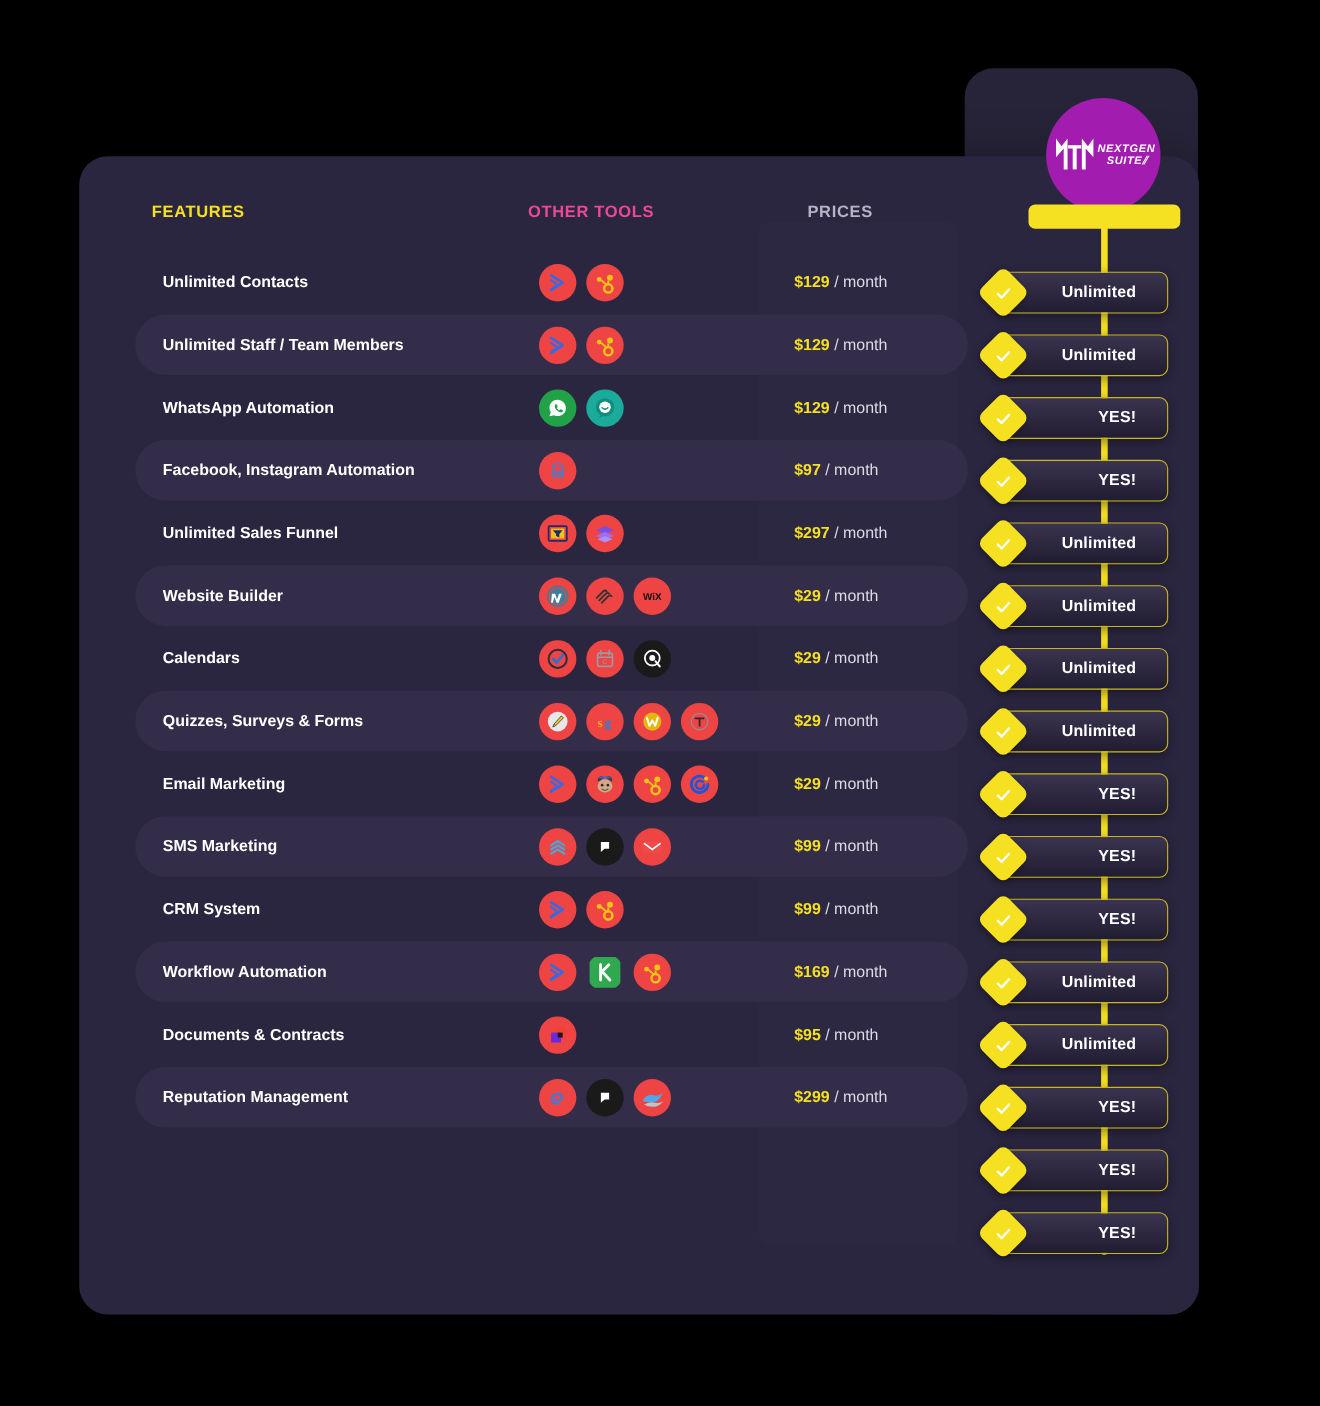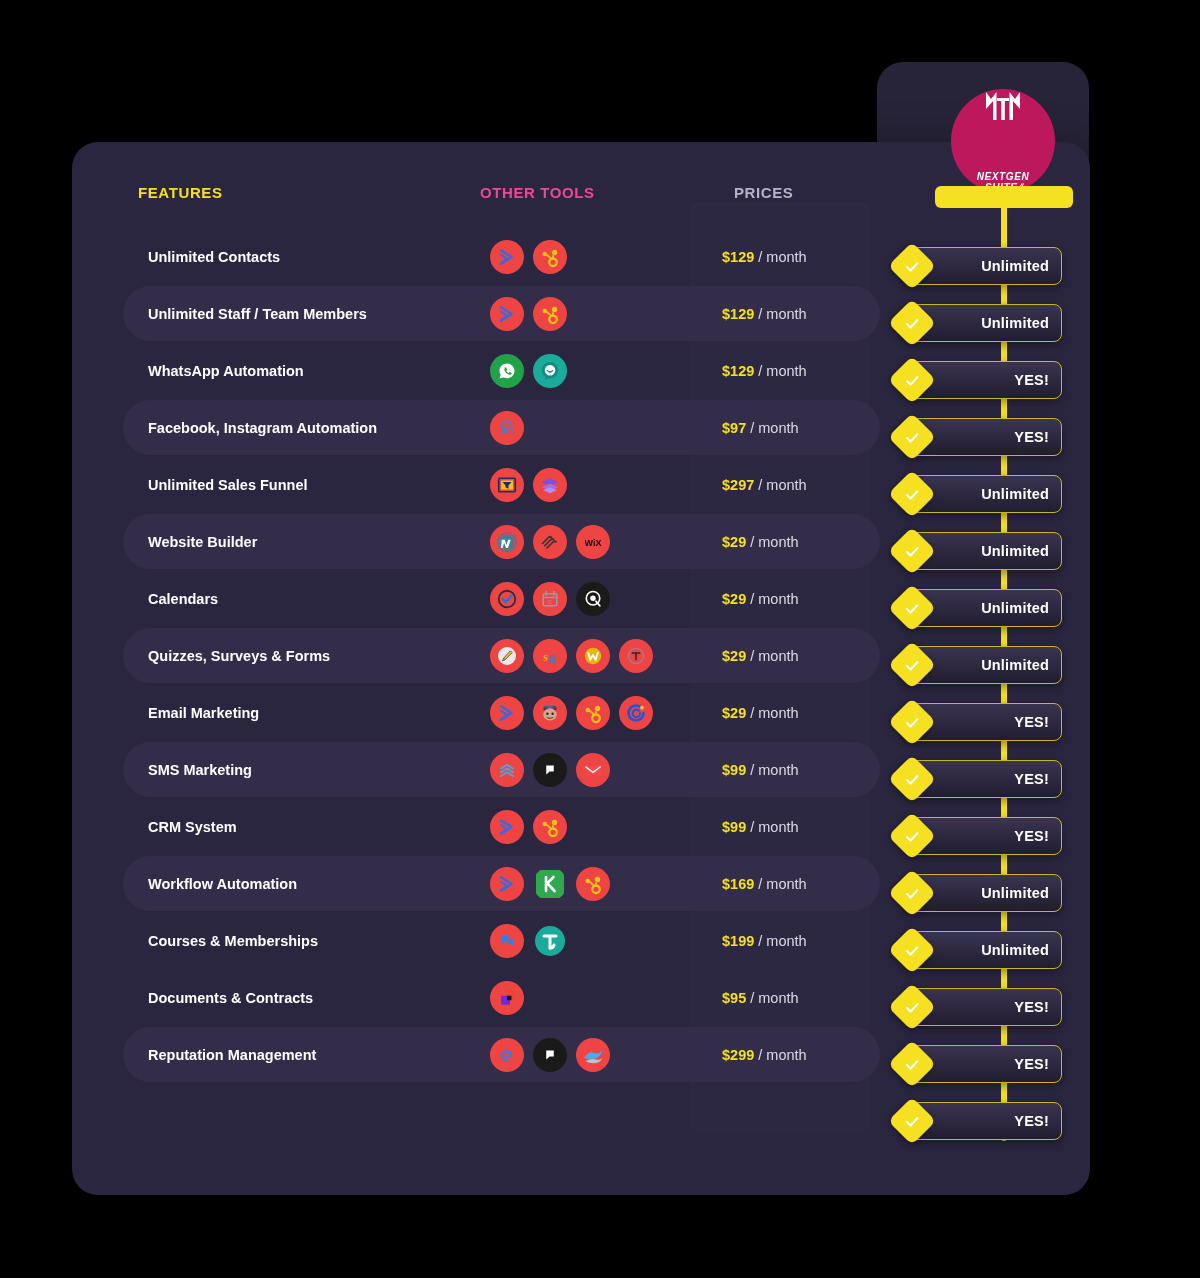--- a/index.html
+++ b/index.html
@@ -37,26 +37,26 @@
     z-index: 2;
   }
 
   
   .logo-circle {
     position: absolute;
     left: 951px;
     top: 89px;
     width: 104px;
     height: 104px;
-    background: #be185d;
+    background: #a21caf;
     border-radius: 50%;
     display: flex;
-    flex-direction: column;
+    flex-direction: row;
     align-items: center;
-    justify-content: space-between;
+    justify-content: center;
     z-index: 3;
   }
   .logo-mark { width: 42px; height: 34px; margin-bottom: 3px; }
   .logo-name {
     color: #ffffff;
     font-size: 10px;
     font-weight: bold;
     font-style: italic;
     letter-spacing: 0.6px;
     line-height: 11px;
@@ -226,21 +226,21 @@
     position: absolute;
     left: 908px;
     width: 154px;
     height: 38px;
     background: linear-gradient(180deg, #3a3450 0%, #211d30 100%);
     border: 1.4px solid #c9b620;
     border-radius: 8px;
     display: flex;
     align-items: center;
     justify-content: flex-end;
-    padding-right: 12px;
+    padding-right: 28px;
     box-shadow: 0 3px 10px rgba(0,0,0,0.4);
   }
   .badge-label {
     color: #ffffff;
     font-size: 14.5px;
     font-weight: bold;
     letter-spacing: 0.2px;
   }
   .badge-check {
     position: absolute;
@@ -592,40 +592,20 @@
               <circle cx="20" cy="23" r="5" fill="none" stroke="#f2c317" stroke-width="3"></circle>
               <path d="M11.6 13 L18.5 19" stroke="#f2c317" stroke-width="2.4"></path>
               <path d="M20 13.6 L20 18" stroke="#f2c317" stroke-width="2.4"></path>
             </svg>
           </span>
         </div>
         <div class="cell-price"><span class="amount">$169</span> <span class="per">/ month</span></div>
       </div>
       <div class="row">
         <div class="row-bg"></div>
-        <div class="cell-feature">Courses &amp; Memberships</div>
-        <div class="cell-tools">
-          <span class="ticon">
-            <svg viewBox="0 0 32 32" width="24" height="24">
-              <path d="M8 9 L20 9 L8 23 Z" fill="#2f7fe8"></path>
-              <path d="M13 14 L24 23 L24 13 Z" fill="#2f7fe8"></path>
-            </svg>
-          </span>
-          <span class="ticon plain">
-            <svg viewBox="0 0 32 32" width="32" height="32">
-              <circle cx="16" cy="16" r="15" fill="#1aab9b"></circle>
-              <path d="M10 11 H22 M16 11 V23" stroke="#ffffff" stroke-width="3" stroke-linecap="round"></path>
-              <path d="M16 23 q3.5 0 4-3" stroke="#ffffff" stroke-width="3" fill="none" stroke-linecap="round"></path>
-            </svg>
-          </span>
-        </div>
-        <div class="cell-price"><span class="amount">$199</span> <span class="per">/ month</span></div>
-      </div>
-      <div class="row">
-        <div class="row-bg"></div>
         <div class="cell-feature">Documents &amp; Contracts</div>
         <div class="cell-tools">
           <span class="ticon">
             <svg viewBox="0 0 32 32" width="24" height="24">
               <circle cx="20" cy="12" r="7" fill="#ef4136"></circle>
               <rect x="8" y="13" width="12" height="12" fill="#6c2bd9"></rect>
               <rect x="16" y="13" width="6" height="6" fill="#1a1a1a"></rect>
             </svg>
           </span>
         </div>

